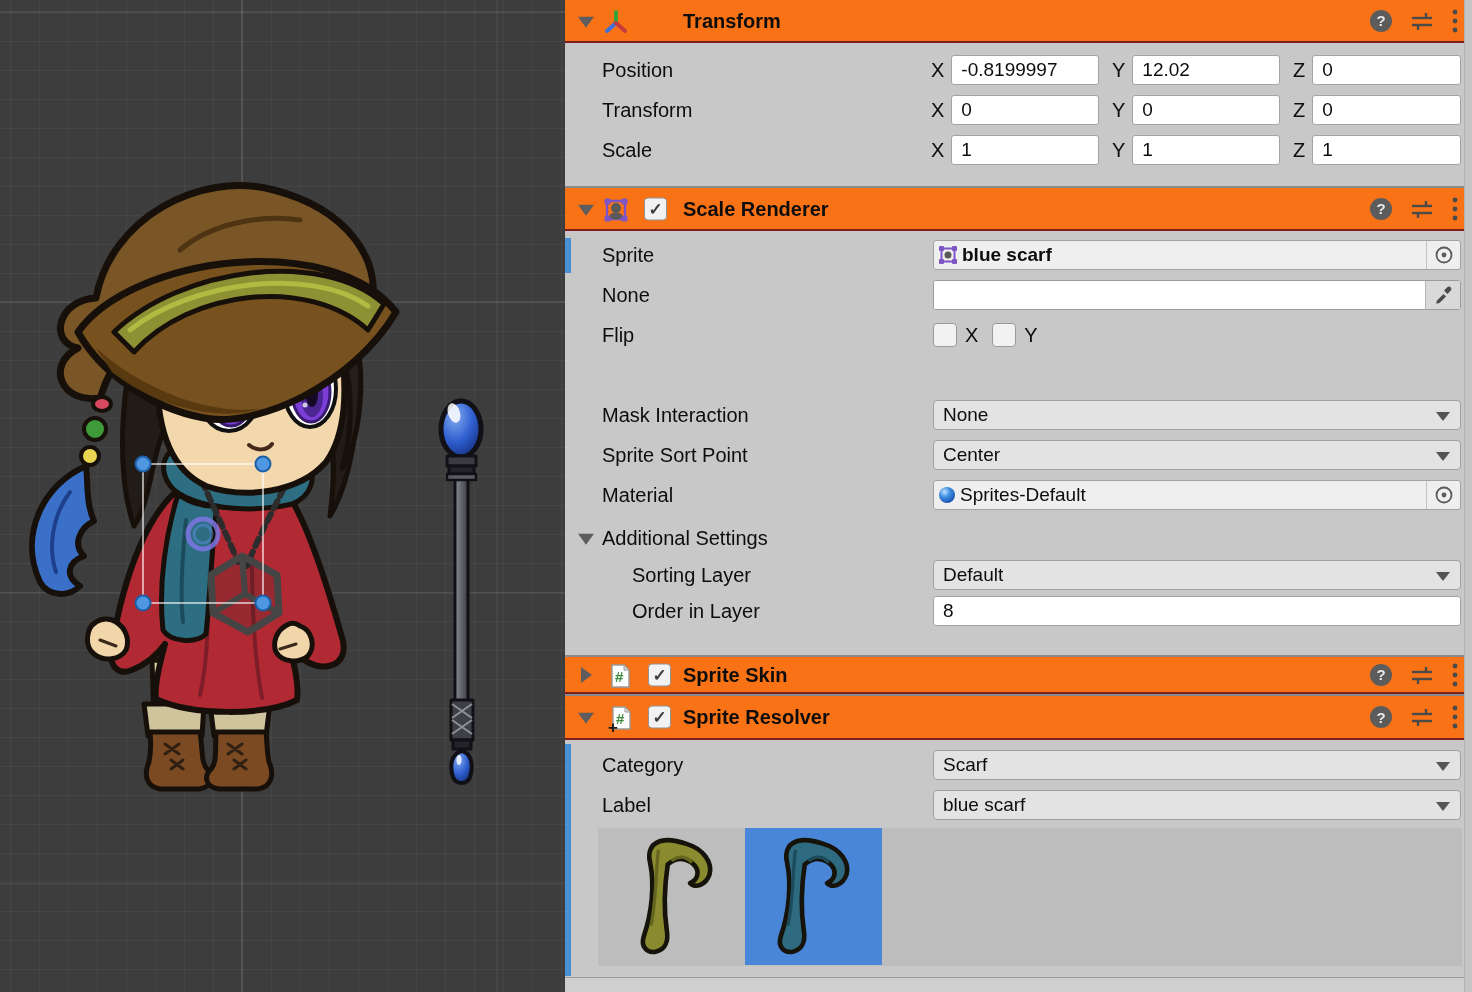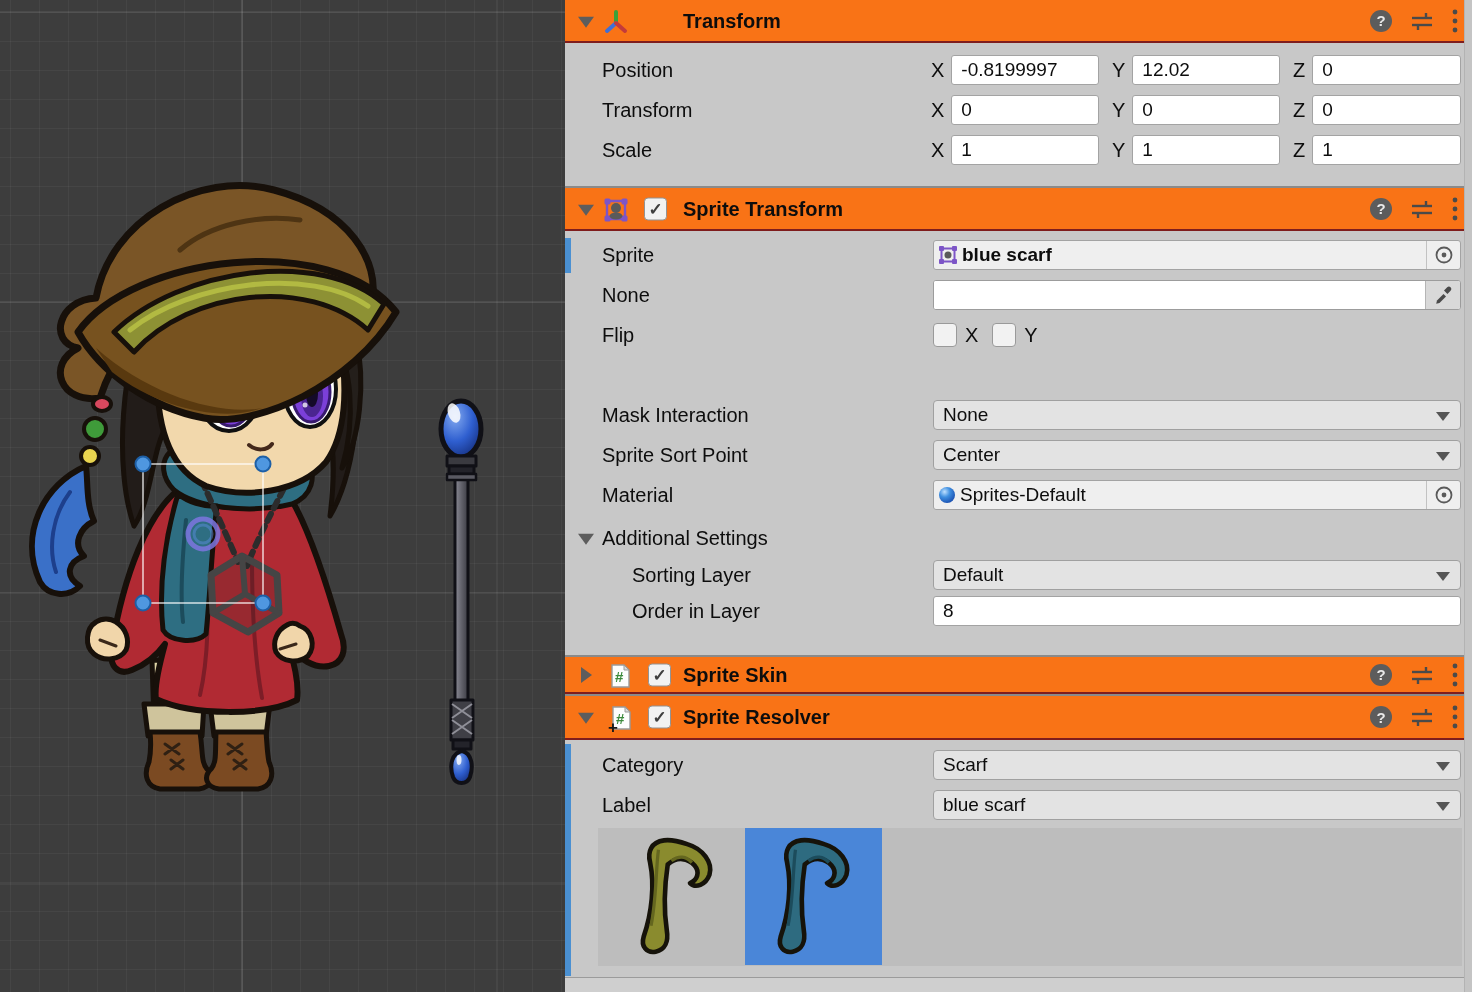--- a/index.html
+++ b/index.html
@@ -273,21 +273,21 @@
         <g fill="#7d55c7">
             <rect x="1.5" y="1.5" width="6" height="6" rx="1.5"></rect>
             <rect x="18.5" y="1.5" width="6" height="6" rx="1.5"></rect>
         <rect x="1.5" y="18.5" width="6" height="6" rx="1.5"></rect>
             <rect x="18.5" y="18.5" width="6" height="6" rx="1.5"></rect>
           </g>
         <circle cx="13" cy="11" r="5" fill="#5a5a5a"></circle>
           <ellipse cx="13" cy="19" rx="6.5" ry="3.5" fill="#5a5a5a"></ellipse>
       </svg>
       <div class="cb" style="left:79px">✓</div>
-      <div class="title">Sprite Transform</div>
+      <div class="title">Scale Renderer</div>
       <div class="hic">
         <div class="help">?</div>
         <svg width="22" height="20" viewBox="0 0 22 20">
           <g stroke="#4a4a4a" stroke-width="2.4">
               <line x1="1" y1="7" x2="21" y2="7"></line>
               <line x1="15" y1="2" x2="15" y2="7"></line>
           <line x1="1" y1="14" x2="21" y2="14"></line>
               <line x1="7" y1="14" x2="7" y2="19"></line>
             </g>
         </svg>

